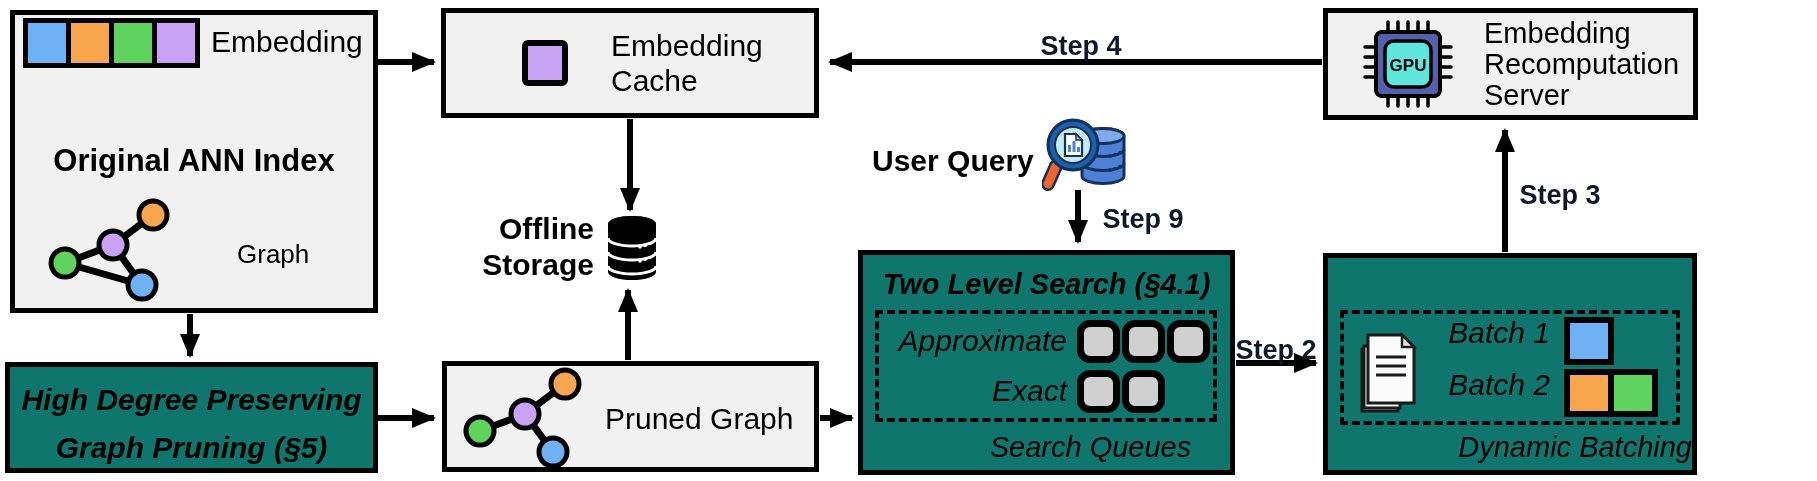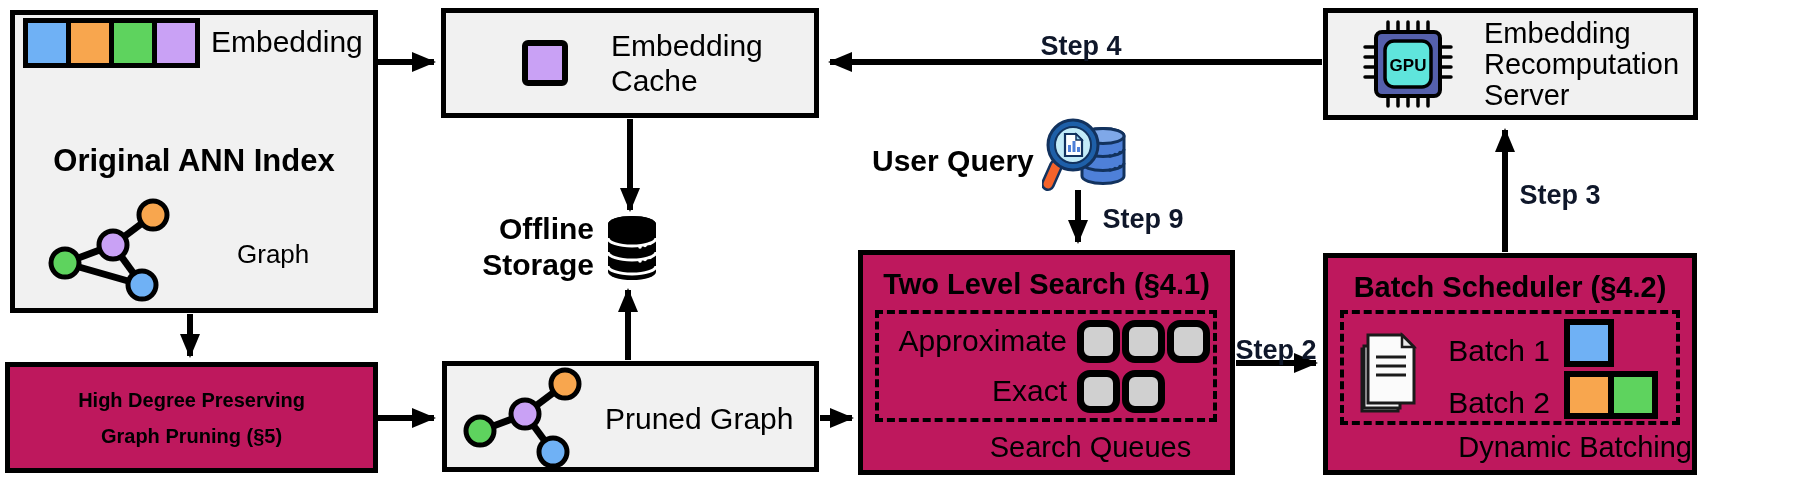--- a/index.html
+++ b/index.html
@@ -1,21 +1,21 @@
 <!DOCTYPE html>
 <html><head>
 <meta charset="utf-8">
 <style>
   * { margin:0; padding:0; box-sizing:border-box; }
   body { background:#ffffff; font-family:"Liberation Sans", sans-serif; }
   .canvas { position:relative; width:1817px; height:481px; background:#ffffff; overflow:hidden; }
 
   .box { position:absolute; border:5px solid #000; }
   .light { background:#f1f1f1; }
-  .dark  { background:#be185d; }
+  .dark  { background:#0f766e;font-style:italic; }
 
   .overlay { position:absolute; left:0; top:0; width:1817px; height:481px; pointer-events:none; }
 
   .step-label { position:absolute; transform:translate(-50%,-50%); font-weight:bold; font-size:27px; color:#0f172a; white-space:nowrap;margin-top:8px; }
 
   
   .ann { left:10px; top:10px; width:368px; height:303px; }
   .emb-strip { position:absolute; left:8px; top:3px; }
   .emb-label { position:absolute; left:196px; top:10px; font-size:30px; }
   .ann-title { position:absolute; left:0; top:128px; width:100%; text-align:center; font-size:31px; font-weight:bold; }
@@ -33,21 +33,21 @@
   
   .offline-text { position:absolute; left:452px; top:211px; width:142px; text-align:right; font-size:30px; font-weight:bold; line-height:36px; }
   .db-icon { position:absolute; left:606px; top:214px; }
 
   
   .uq-label { position:absolute; left:872px; top:144px; font-size:30px; font-weight:bold; }
   .uq-icon { position:absolute; left:1042px; top:114px; }
 
   
   .hdp { left:5px; top:362px; width:373px; height:111px; display:flex; flex-direction:column; align-items:center; justify-content:center; }
-  .hdp-line { font-size:20px; font-weight:bold; line-height:36px; text-align:center; }
+  .hdp-line { font-size:30px; font-weight:bold; line-height:36px; text-align:center;margin-top:12px; }
 
   
   .pruned { left:442px; top:361px; width:377px; height:111px;padding-left:28px; }
   .pruned-graph-svg { position:absolute; left:13px; top:1px; }
   .pruned-label { position:absolute; left:158px; top:36px; font-size:30px; }
 
   
   .tls { left:858px; top:250px; width:377px; height:225px; }
   .tls-title { margin-top:13px; text-align:center; font-size:29px; font-weight:bold; }
   .tls-dashed { position:absolute; left:12px; top:55px; width:342px; height:112px; border:4px dashed #000; display:flex; flex-direction:column; justify-content:center; }
@@ -56,21 +56,21 @@
   .q-slots { display:flex; gap:2px; margin-left:10px; }
   .q-slot { width:43px; height:43px; border:7px solid #000; border-radius:13px; background:#d0d0d0; }
   .tls-caption { position:absolute; bottom:6px; left:0; width:100%; text-align:center; font-size:29px;margin-left:44px; }
 
   
   .bs { left:1323px; top:253px; width:374px; height:222px; }
   .bs-title { margin-top:13px; text-align:center; font-size:29px; font-weight:bold; }
   .bs-dashed { position:absolute; left:12px; top:52px; width:340px; height:115px; border:4px dashed #000; display:flex; align-items:center; }
   .docs-wrap { margin-left:14px; }
   .b-col { display:flex; flex-direction:column; margin-left:6px; }
-  .b-row { display:flex; align-items:flex-end; height:52px; }
+  .b-row { display:flex; align-items:flex-start; height:52px; }
   .b-label { width:118px; text-align:right; font-size:30px; }
   .b-squares { margin-left:13px; display:flex; }
   .bs-caption { position:absolute; bottom:6px; left:0; width:100%; text-align:right; font-size:29px; }
 </style>
 </head>
 <body>
 
 <div class="canvas">
 
   <svg class="overlay">
@@ -251,21 +251,20 @@
         <div class="q-slots">
           <div class="q-slot"></div>
           <div class="q-slot"></div>
         </div>
       </div>
     </div>
     <div class="tls-caption">Search Queues</div>
   </div>
 
   <div class="box dark bs">
-    <div class="bs-title">Batch Scheduler (§4.2)</div>
     <div class="bs-dashed">
       <svg class="docs-wrap" width="68" height="94" viewBox="0 0 68 94">
         <path d="M8,22 h36 l0,62 h-36 z" fill="#f4f4f4" stroke="#1a1a1a" stroke-width="3" transform="translate(-4,6)"></path>
         <path d="M8,22 h36 l0,62 h-36 z" fill="#f4f4f4" stroke="#1a1a1a" stroke-width="3" transform="translate(-2,3)"></path>
         <path d="M10,14 h34 l12,12 v56 h-46 z" fill="#fbfbfb" stroke="#1a1a1a" stroke-width="3"></path>
         <path d="M44,14 v12 h12 z" fill="#e8e8e8" stroke="#1a1a1a" stroke-width="2.5"></path>
         <g stroke="#1a1a1a" stroke-width="3">
           <line x1="18" y1="36" x2="48" y2="36"></line>
           <line x1="18" y1="45" x2="48" y2="45"></line>
           <line x1="18" y1="54" x2="48" y2="54"></line>

